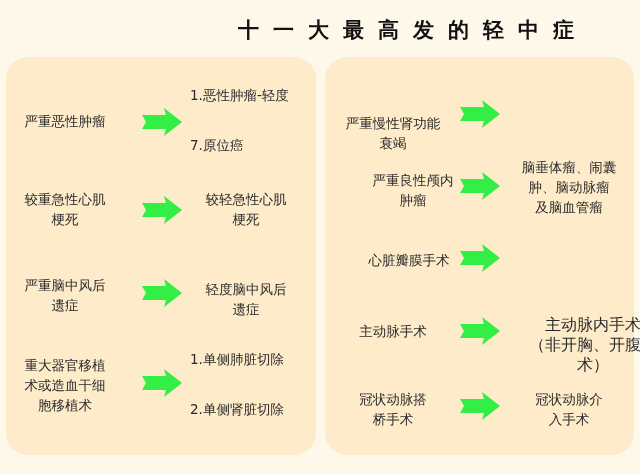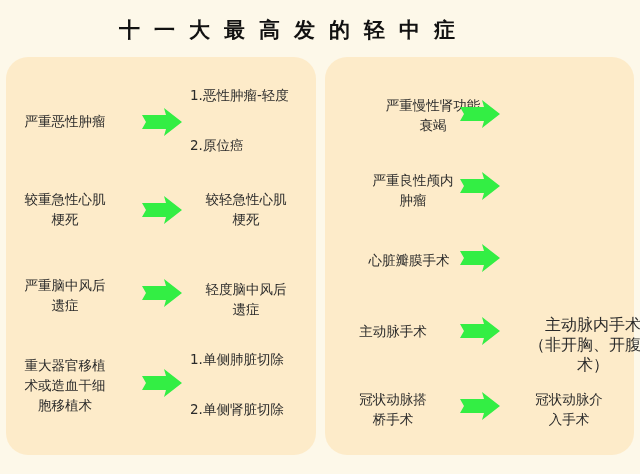--- a/index.html
+++ b/index.html
@@ -5,21 +5,21 @@
   html, body { margin: 0; padding: 0; }
   body {
     width: 640px; height: 474px; overflow: hidden;
     background: #fdf8e9;
     font-family: "DejaVu Sans", "Liberation Sans", sans-serif;
     color: #2a2a2a;
     position: relative;
   }
   .title {
     position: absolute; left: 0; top: 16px; width: 588px;
-    text-align: center; font-size: 21px; font-weight: bold;
+    text-align: right; font-size: 21px; font-weight: bold;
     letter-spacing: 14px; color: #111; box-sizing: border-box;
   }
   .panel {
     position: absolute; top: 57px; height: 398px;
     background: #fdebc9; border-radius: 22px;
   }
   .panel.left { left: 6px; width: 310px; }
   .panel.right { left: 325px; width: 309px; }
   .cell {
     position: absolute; text-align: center; font-size: 13.5px; line-height: 20px;
@@ -43,21 +43,21 @@
 
 <div class="panel left">
 
   <div class="cell src" style="top:54px;">严重恶性肿瘤</div>
   <div class="arrow" style="top:50px;">
     <svg viewBox="0 0 40 30">
         <polygon points="0,8 4,15 0,22 24,22 22,29 40,15 22,1 24,8" fill="#33ee44"></polygon>
       </svg>
   </div>
   <div class="cell dst list" style="top:28px;left:184px;width:126px;">1.恶性肿瘤-轻度</div>
-  <div class="cell dst list" style="top:78px;left:184px;width:126px;">2.原位癌</div>
+  <div class="cell dst list" style="top:78px;left:184px;width:126px;">7.原位癌</div>
 
   <div class="cell src" style="top:132px;">较重急性心肌
 梗死</div>
   <div class="arrow" style="top:138px;">
     <svg viewBox="0 0 40 30">
         <polygon points="0,8 4,15 0,22 24,22 22,29 40,15 22,1 24,8" fill="#33ee44"></polygon>
       </svg>
   </div>
   <div class="cell dst" style="top:132px;left:170px;width:140px;">较轻急性心肌
 梗死</div>
@@ -79,35 +79,38 @@
     <svg viewBox="0 0 40 30">
         <polygon points="0,8 4,15 0,22 24,22 22,29 40,15 22,1 24,8" fill="#33ee44"></polygon>
       </svg>
   </div>
   <div class="cell dst list" style="top:292px;left:184px;width:126px;">1.单侧肺脏切除</div>
   <div class="cell dst list" style="top:342px;left:184px;width:126px;">2.单侧肾脏切除</div>
 </div>
 
 <div class="panel right">
 
-  <div class="cell src" style="top:38px;padding-left:40px;">严重慢性肾功能
+  <div class="cell src" style="top:56px;">严重慢性肾功能
 衰竭</div>
   <div class="arrow" style="top:42px;left:135px;">
     <svg viewBox="0 0 40 30">
         <polygon points="0,8 4,15 0,22 24,22 22,29 40,15 22,1 24,8" fill="#33ee44"></polygon>
       </svg>
   </div>
 
   <div class="cell src" style="top:113px;padding-left:20px;">严重良性颅内
 肿瘤</div>
   <div class="arrow" style="top:114px;left:135px;">
     <svg viewBox="0 0 40 30">
         <polygon points="0,8 4,15 0,22 24,22 22,29 40,15 22,1 24,8" fill="#33ee44"></polygon>
       </svg>
   </div>
+  <div class="cell dst" style="top:100px;left:180px;width:128px;">脑垂体瘤、闹囊
+肿、脑动脉瘤
+及脑血管瘤</div>
 
   <div class="cell src" style="top:193px;padding-left:16px;">心脏瓣膜手术</div>
   <div class="arrow" style="top:186px;left:135px;">
     <svg viewBox="0 0 40 30">
         <polygon points="0,8 4,15 0,22 24,22 22,29 40,15 22,1 24,8" fill="#33ee44"></polygon>
       </svg>
   </div>
 
   <div class="cell src" style="top:264px;">主动脉手术</div>
   <div class="arrow" style="top:259px;left:135px;">

